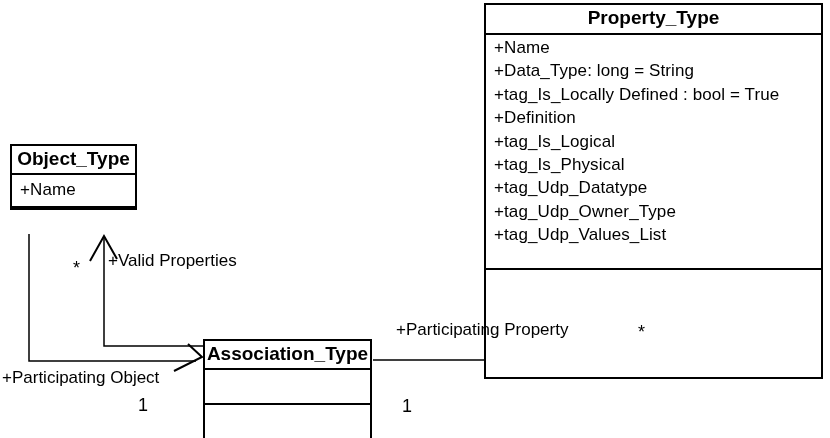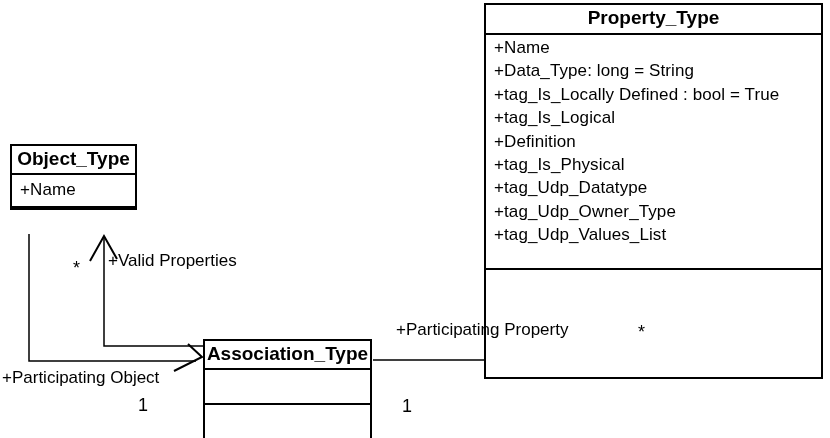--- a/index.html
+++ b/index.html
@@ -107,22 +107,22 @@
     </div>
     <div class="compartment last"></div>
   </div>
 
   <div class="uml-class" id="property-type">
     <div class="class-title">Property_Type</div>
     <div class="compartment attrs">
       <div class="attr">+Name</div>
       <div class="attr">+Data_Type: long = String</div>
       <div class="attr">+tag_Is_Locally Defined : bool = True</div>
+      <div class="attr">+Definition</div>
       <div class="attr">+tag_Is_Logical</div>
-      <div class="attr">+Definition</div>
       <div class="attr">+tag_Is_Physical</div>
       <div class="attr">+tag_Udp_Datatype</div>
       <div class="attr">+tag_Udp_Owner_Type</div>
       <div class="attr">+tag_Udp_Values_List</div>
     </div>
     <div class="compartment last"></div>
   </div>
 
   <div class="uml-class" id="association-type">
     <div class="class-title">Association_Type</div>

